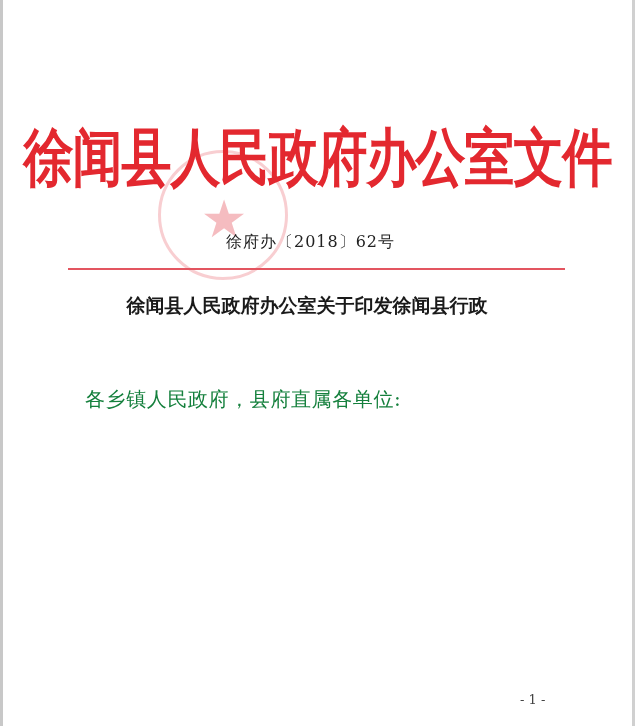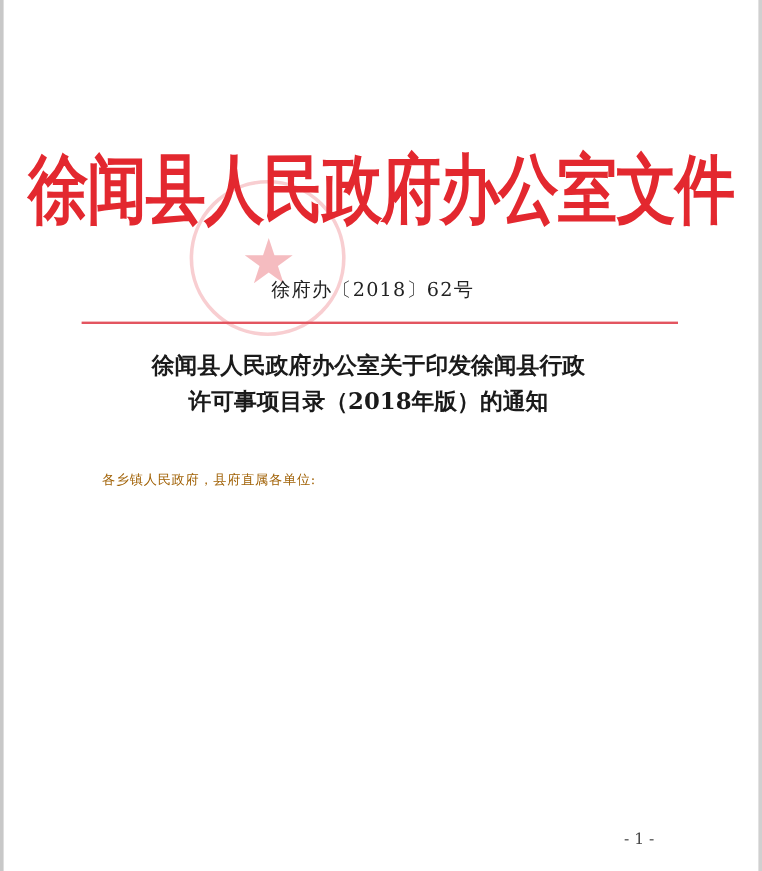--- a/index.html
+++ b/index.html
@@ -52,21 +52,21 @@
       position: absolute; left: 0; top: 290px; width: 614px;
       text-align: center;
       font-family: "DejaVu Serif", "Liberation Serif", serif;
       font-weight: bold; font-size: 19px; color: #1a1a1a;
       line-height: 30px;
     }
     .title-line { display: block; }
     .body-text {
       position: absolute; left: 85px; top: 384px; width: 476px;
       font-family: "DejaVu Serif", "Liberation Serif", serif;
-      font-size: 11px; line-height: 31px; color: #a16207;
+      font-size: 20px; line-height: 31px; color: #15803d;
       text-align: justify;
       letter-spacing: 0.6px;
     }
     .para { margin: 0; }
     .para.indent { text-indent: 36px; }
     .page-number {
       position: absolute; left: 520px; top: 692px;
       font-family: "DejaVu Serif", "Liberation Serif", serif;
       font-size: 13px; color: #444;
     }
@@ -82,20 +82,19 @@
 </div>
 
 <div class="doc-header">徐闻县人民政府办公室文件</div>
 
 <div class="doc-number">徐府办〔2018〕62号</div>
 
 <div class="red-rule"></div>
 
 <div class="title">
   <span class="title-line">徐闻县人民政府办公室关于印发徐闻县行政</span>
-  <span class="title-line">许可事项目录（2018年版）的通知</span>
 </div>
 
 <div class="body-text">
   <p class="para">各乡镇人民政府，县府直属各单位:</p>
 </div>
 
 <div class="page-number">- 1 -</div>
 
 </body></html>

